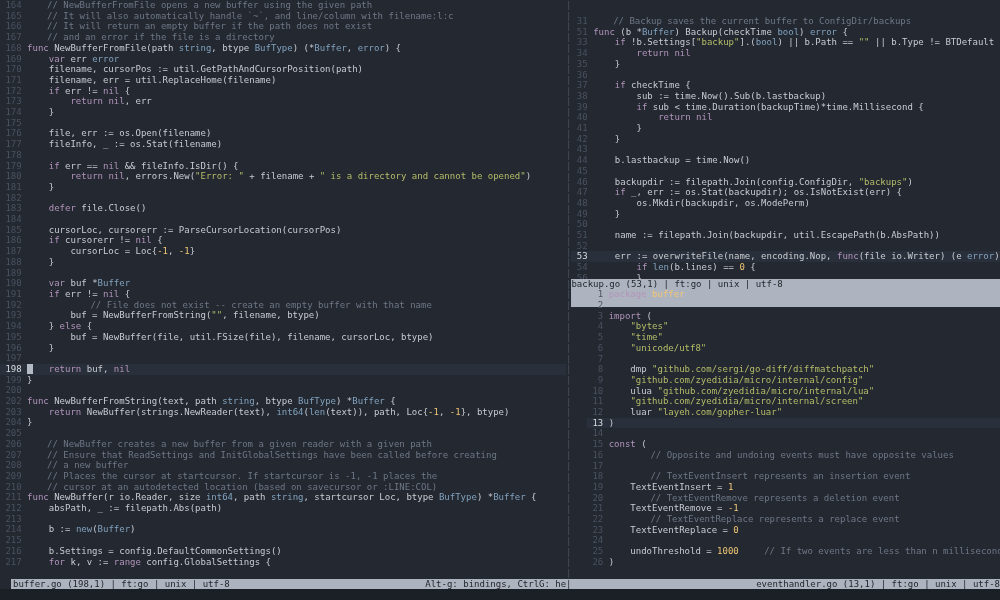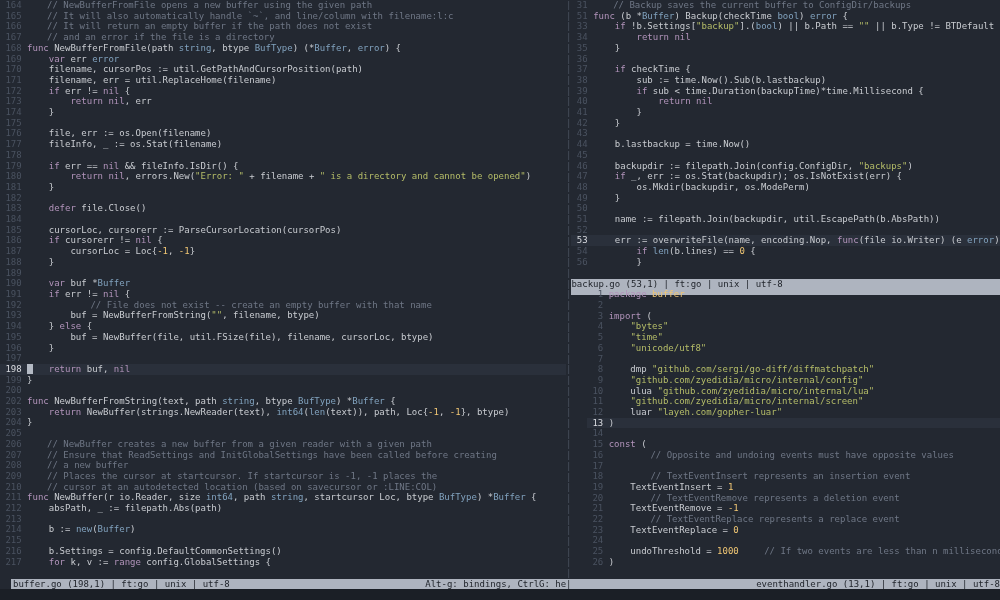--- a/index.html
+++ b/index.html
@@ -11,34 +11,34 @@
     background:var(--bg);
     font-family:"DejaVu Sans Mono",monospace;
     font-size:9px;
   }
   .pane{position:absolute;overflow:hidden;}
   #pane-left{left:0;top:0;width:566px;height:578.57px;}
   #divider{
     position:absolute;left:566px;top:0;width:5.45px;height:578.57px;
     overflow:hidden;color:var(--div);white-space:pre;line-height:var(--rh);
   }
-  #pane-rt{left:571.45px;top:0;width:428.55px;height:278.57px;}
+  #pane-rt{left:571.45px;top:16px;width:428.55px;height:278.57px;}
   #pane-rb{left:587px;top:289.29px;width:428.55px;height:300px;}
   .row{height:var(--rh);line-height:var(--rh);white-space:pre;}
   .row.cur{background:var(--clbg);}
   .ln{color:var(--lnc);}
   .row.cur .ln{color:var(--lnca);}
   .cursor{background:var(--cursor);color:var(--bg);}
   .cm{color:var(--cm);margin-left:20px;}
   .str{color:var(--str);}
   .kw{color:var(--kw);}
   .typ{color:var(--typ);}
   .num{color:var(--num);}
   .statusbar{
-    position:absolute;height:16px;line-height:10.72px;
+    position:absolute;height:28px;line-height:10.72px;
     background:var(--sbg);color:var(--sfg);white-space:pre;
     display:flex;justify-content:space-between;overflow:hidden;
   }
   #status-rt{left:571.45px;top:278.57px;width:428.55px;}
   #status-rt-div{position:absolute;left:566px;top:278.57px;width:5.45px;height:10.72px;
     background:var(--bg);color:var(--div);line-height:10.72px;white-space:pre;}
   #status-left{left:0;top:578.57px;width:566px;padding-left:2px;box-sizing:border-box;margin-left:11px;}
   #status-rb{left:566px;top:578.57px;width:434px;}
   .sb-div{color:var(--sfg);}
   #cmdline{

